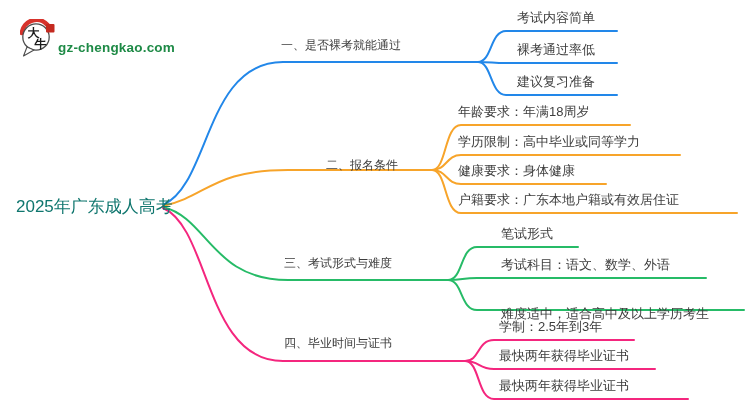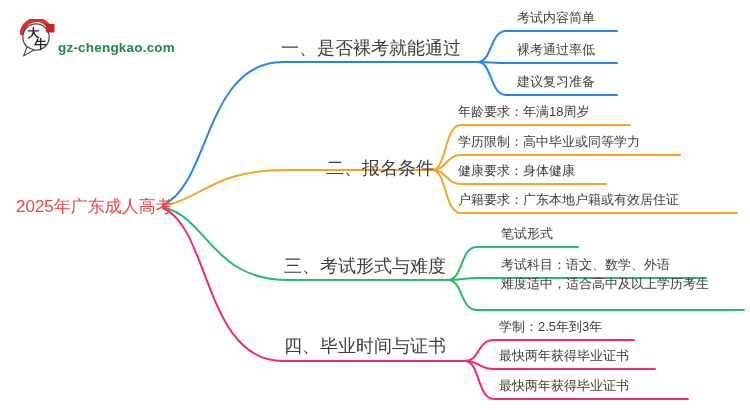--- a/index.html
+++ b/index.html
@@ -3,37 +3,37 @@
 <meta charset="utf-8">
 <style>
   html,body{margin:0;padding:0;background:#fff;}
   .canvas{
     position:relative;width:750px;height:410px;background:#ffffff;overflow:hidden;
     font-family:"Liberation Sans","DejaVu Sans",sans-serif;
   }
   .links{position:absolute;left:0;top:0;width:750px;height:410px;}
   .links path{fill:none;stroke-width:2;stroke-linecap:round;}
   .label{position:absolute;white-space:nowrap;color:#3d3d3d;line-height:1.2;}
-  .root-label{left:16px;top:197px;font-size:17px;color:#ef4444;}
-  .branch-label{font-size:18px;}
+  .root-label{left:16px;top:197px;font-size:17px;color:#0f766e;}
+  .branch-label{font-size:12px;}
   .bl-1{left:281px;top:38px;}
   .bl-2{left:286px;top:158px;margin-left:40px;}
   .bl-3{left:284px;top:256px;}
   .bl-4{left:284px;top:336px;}
   .leaf-label{font-size:13px;}
   .lf-1-1{left:517px;top:10px;}
   .lf-1-2{left:517px;top:42px;}
   .lf-1-3{left:517px;top:74px;}
   .lf-2-1{left:458px;top:104px;}
   .lf-2-2{left:458px;top:134px;}
   .lf-2-3{left:458px;top:163px;}
   .lf-2-4{left:458px;top:192px;}
   .lf-3-1{left:501px;top:226px;}
   .lf-3-2{left:501px;top:257px;}
-  .lf-3-3{left:501px;top:276px;}
+  .lf-3-3{left:501px;top:307px;font-family:Liberation Mono, monospace;}
   .lf-4-1{left:499px;top:319px;}
   .lf-4-2{left:499px;top:348px;}
   .lf-4-3{left:499px;top:378px;text-align:center;}
   .logo{position:absolute;left:18px;top:16px;width:220px;height:46px;}
   .logo-mark{position:absolute;left:2px;top:3px;}
   .logo-title{position:absolute;left:40px;top:6px;font-size:15.5px;font-weight:bold;color:#1e8a46;letter-spacing:0.5px;}
   .logo-domain{position:absolute;left:40px;top:24px;font-size:13.5px;font-weight:bold;color:#1e8a46;letter-spacing:0.2px;}
 </style>
 </head>
 <body>

